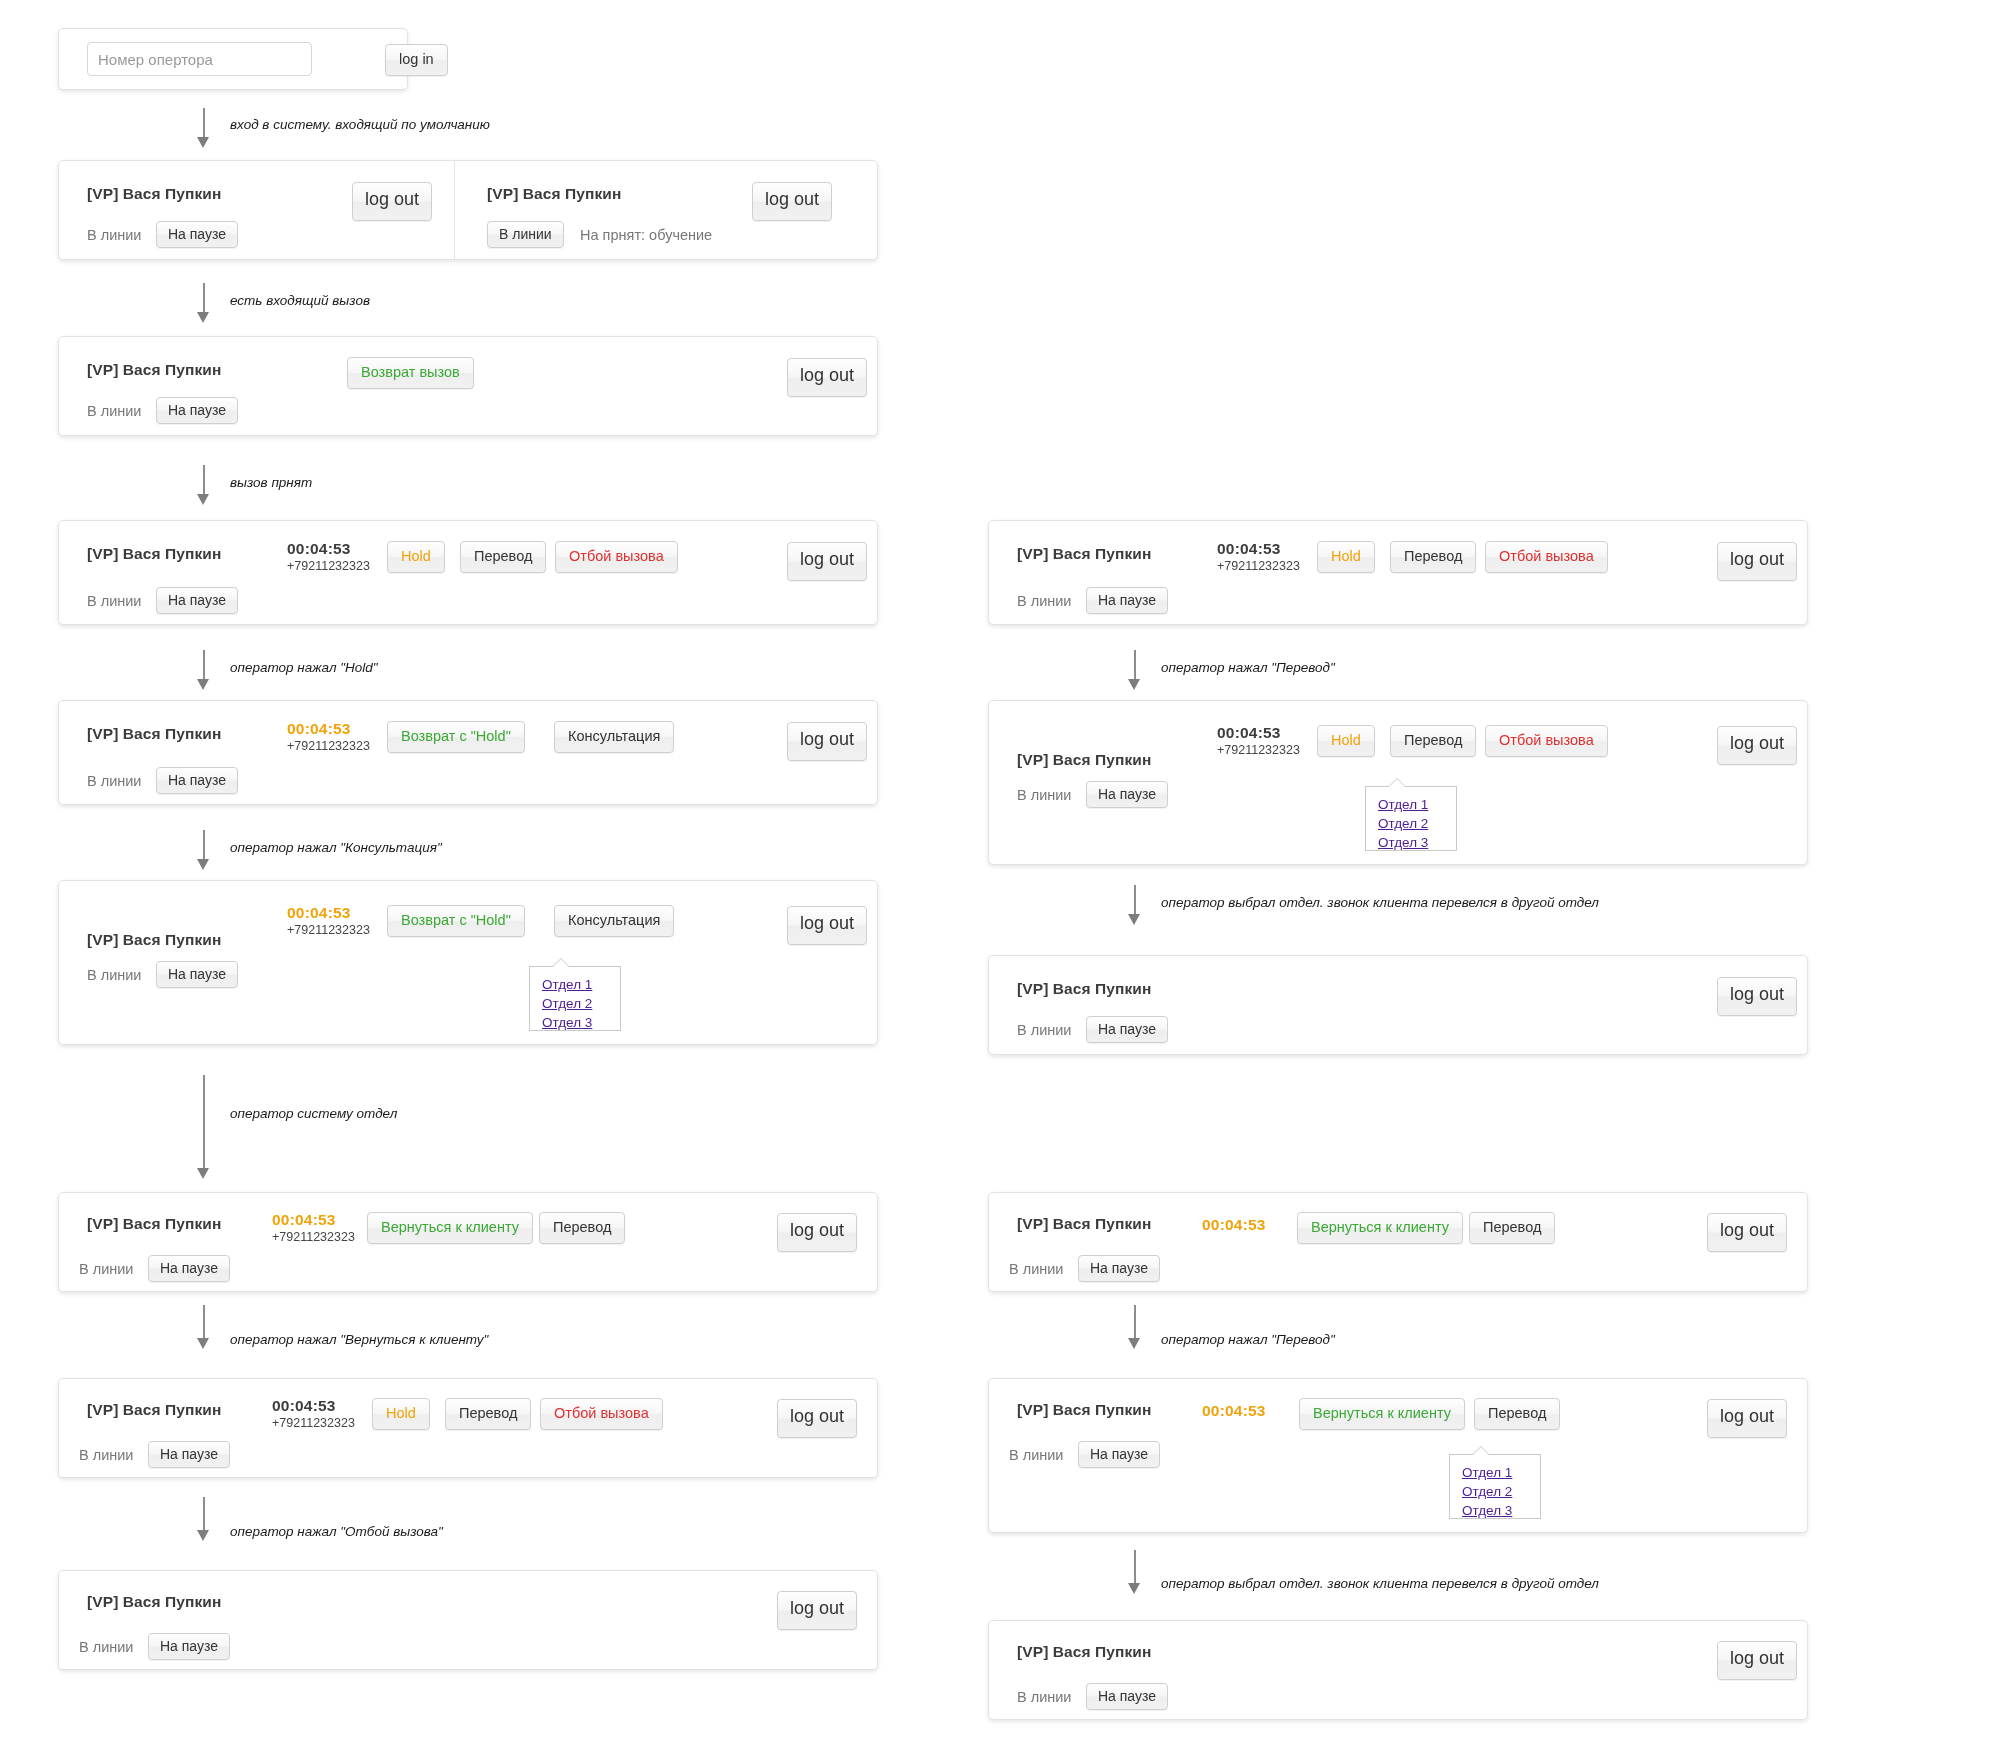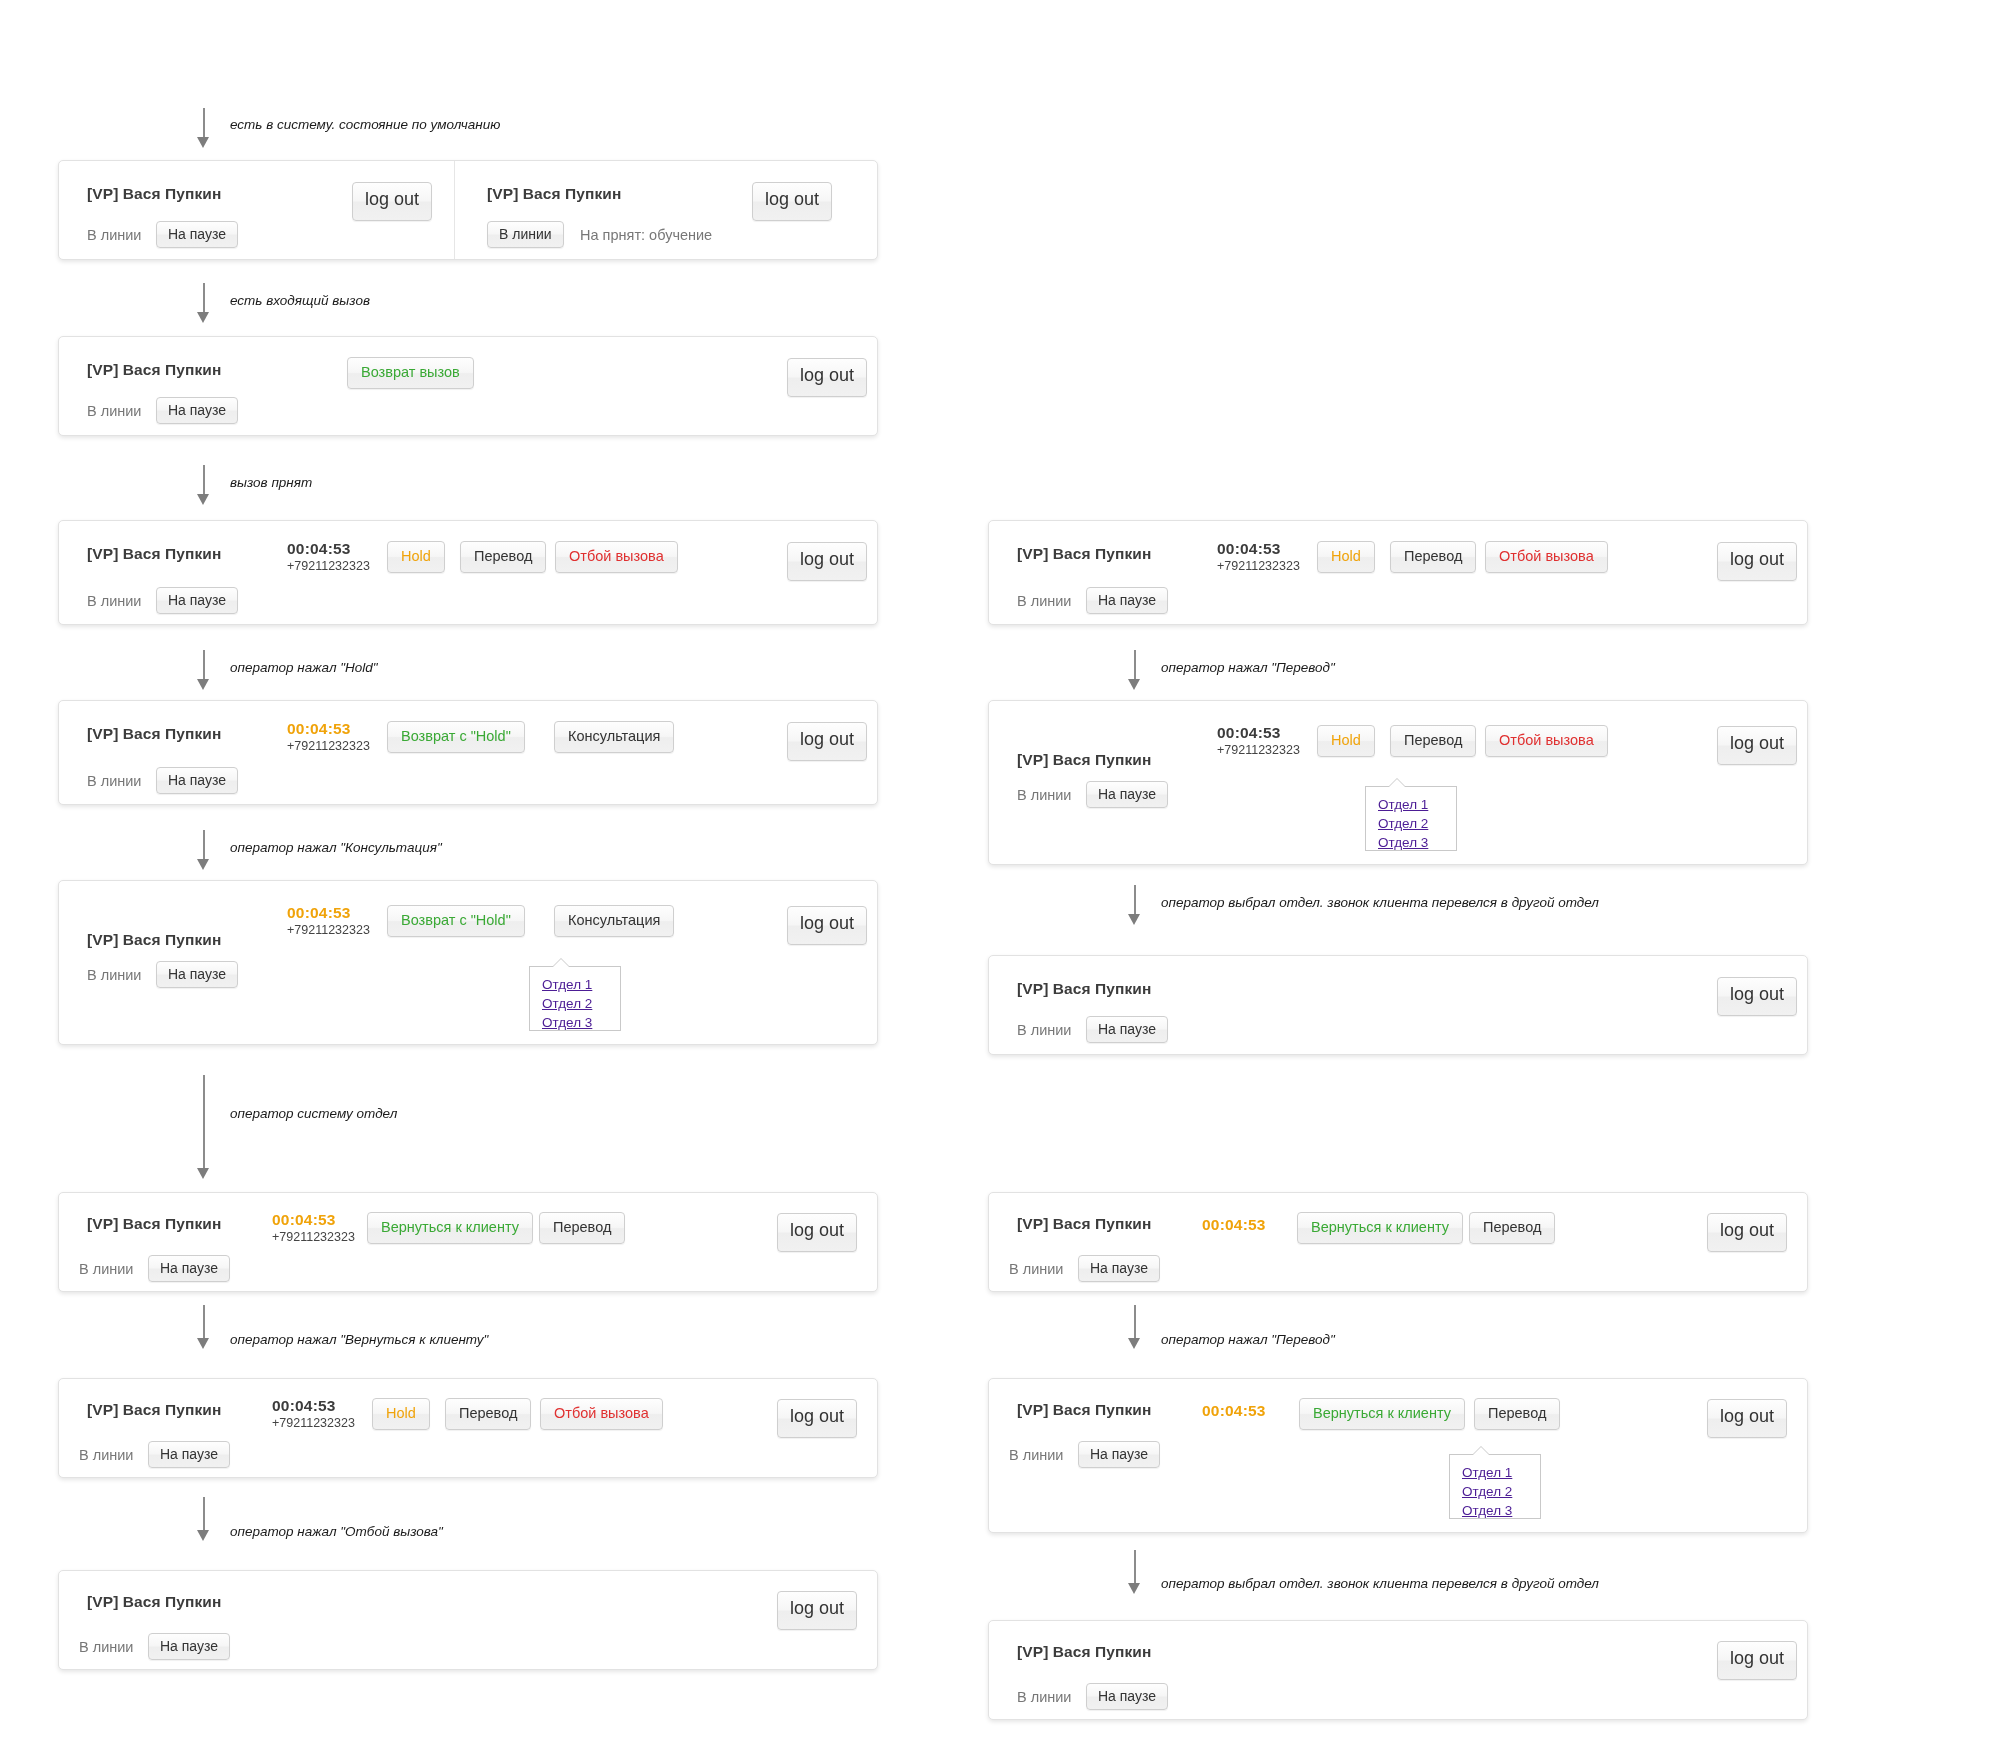--- a/index.html
+++ b/index.html
@@ -174,26 +174,36 @@
     color:#1b1b1b;
     white-space:nowrap;
     font-family:"Liberation Sans","DejaVu Sans",sans-serif;
   }
 </style>
 </head>
 <body>
 
 <div class="canvas">
 
+  <div class="panel" style="left:58px;top:28px;width:350px;height:62px;">
+    <div class="inner">
+      <div style="position:absolute;left:28px;top:13px;">
+        <input class="login-input" type="text" value="" placeholder="Номер опертора" style="">
+      </div>
+      <div style="position:absolute;left:326px;top:15px;">
+        <span class="btn">log in</span>
+      </div>
+    </div>
+  </div>
 
   <div class="arrow" style="left:197px;top:108px;height:40px;">
     <div class="line" style="height:30px;"></div>
       <div class="head" style="top:29px;"></div>
   </div>
-  <div class="caption" style="left:230px;top:117px;">есть в систему. состояние по умолчанию</div>
+  <div class="caption" style="left:230px;top:117px;">вход в систему. входящий по умолчанию</div>
 
   <div class="panel split" style="left:58px;top:160px;width:820px;height:100px;">
     <div class="inner">
 
       <div class="row1">
         <span class="opname">[VP] Вася Пупкин</span>
         <span style="position:absolute;left:265px;top:-3px;">
           <span class="btn logout">log out</span>
         </span>
       </div>

